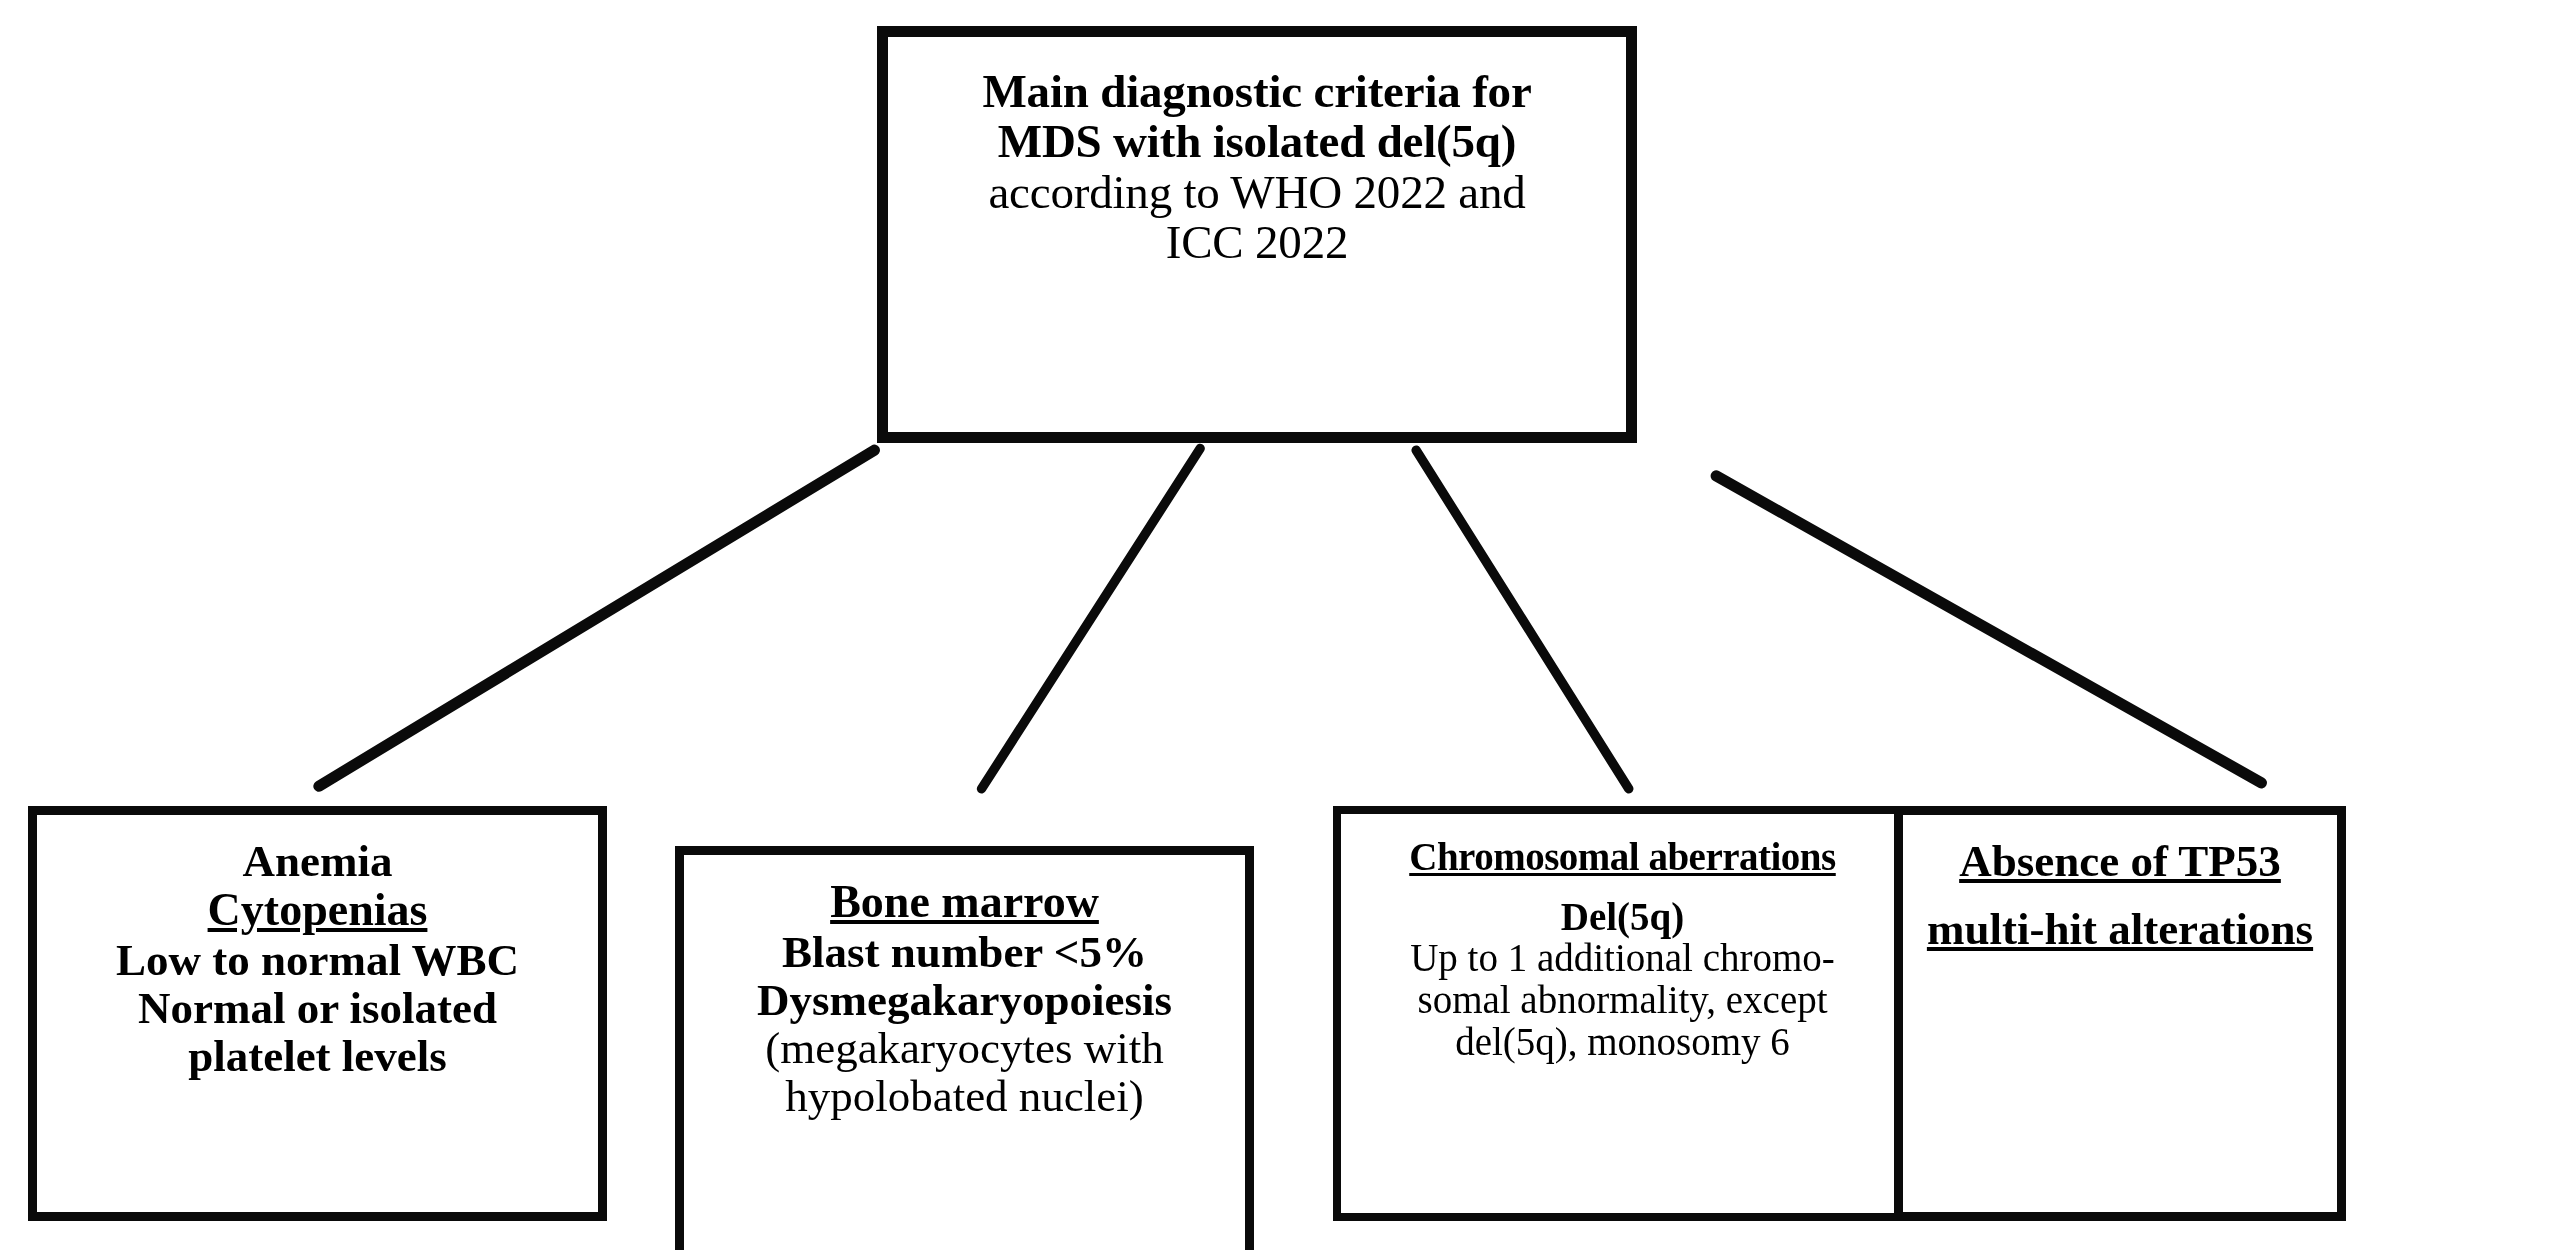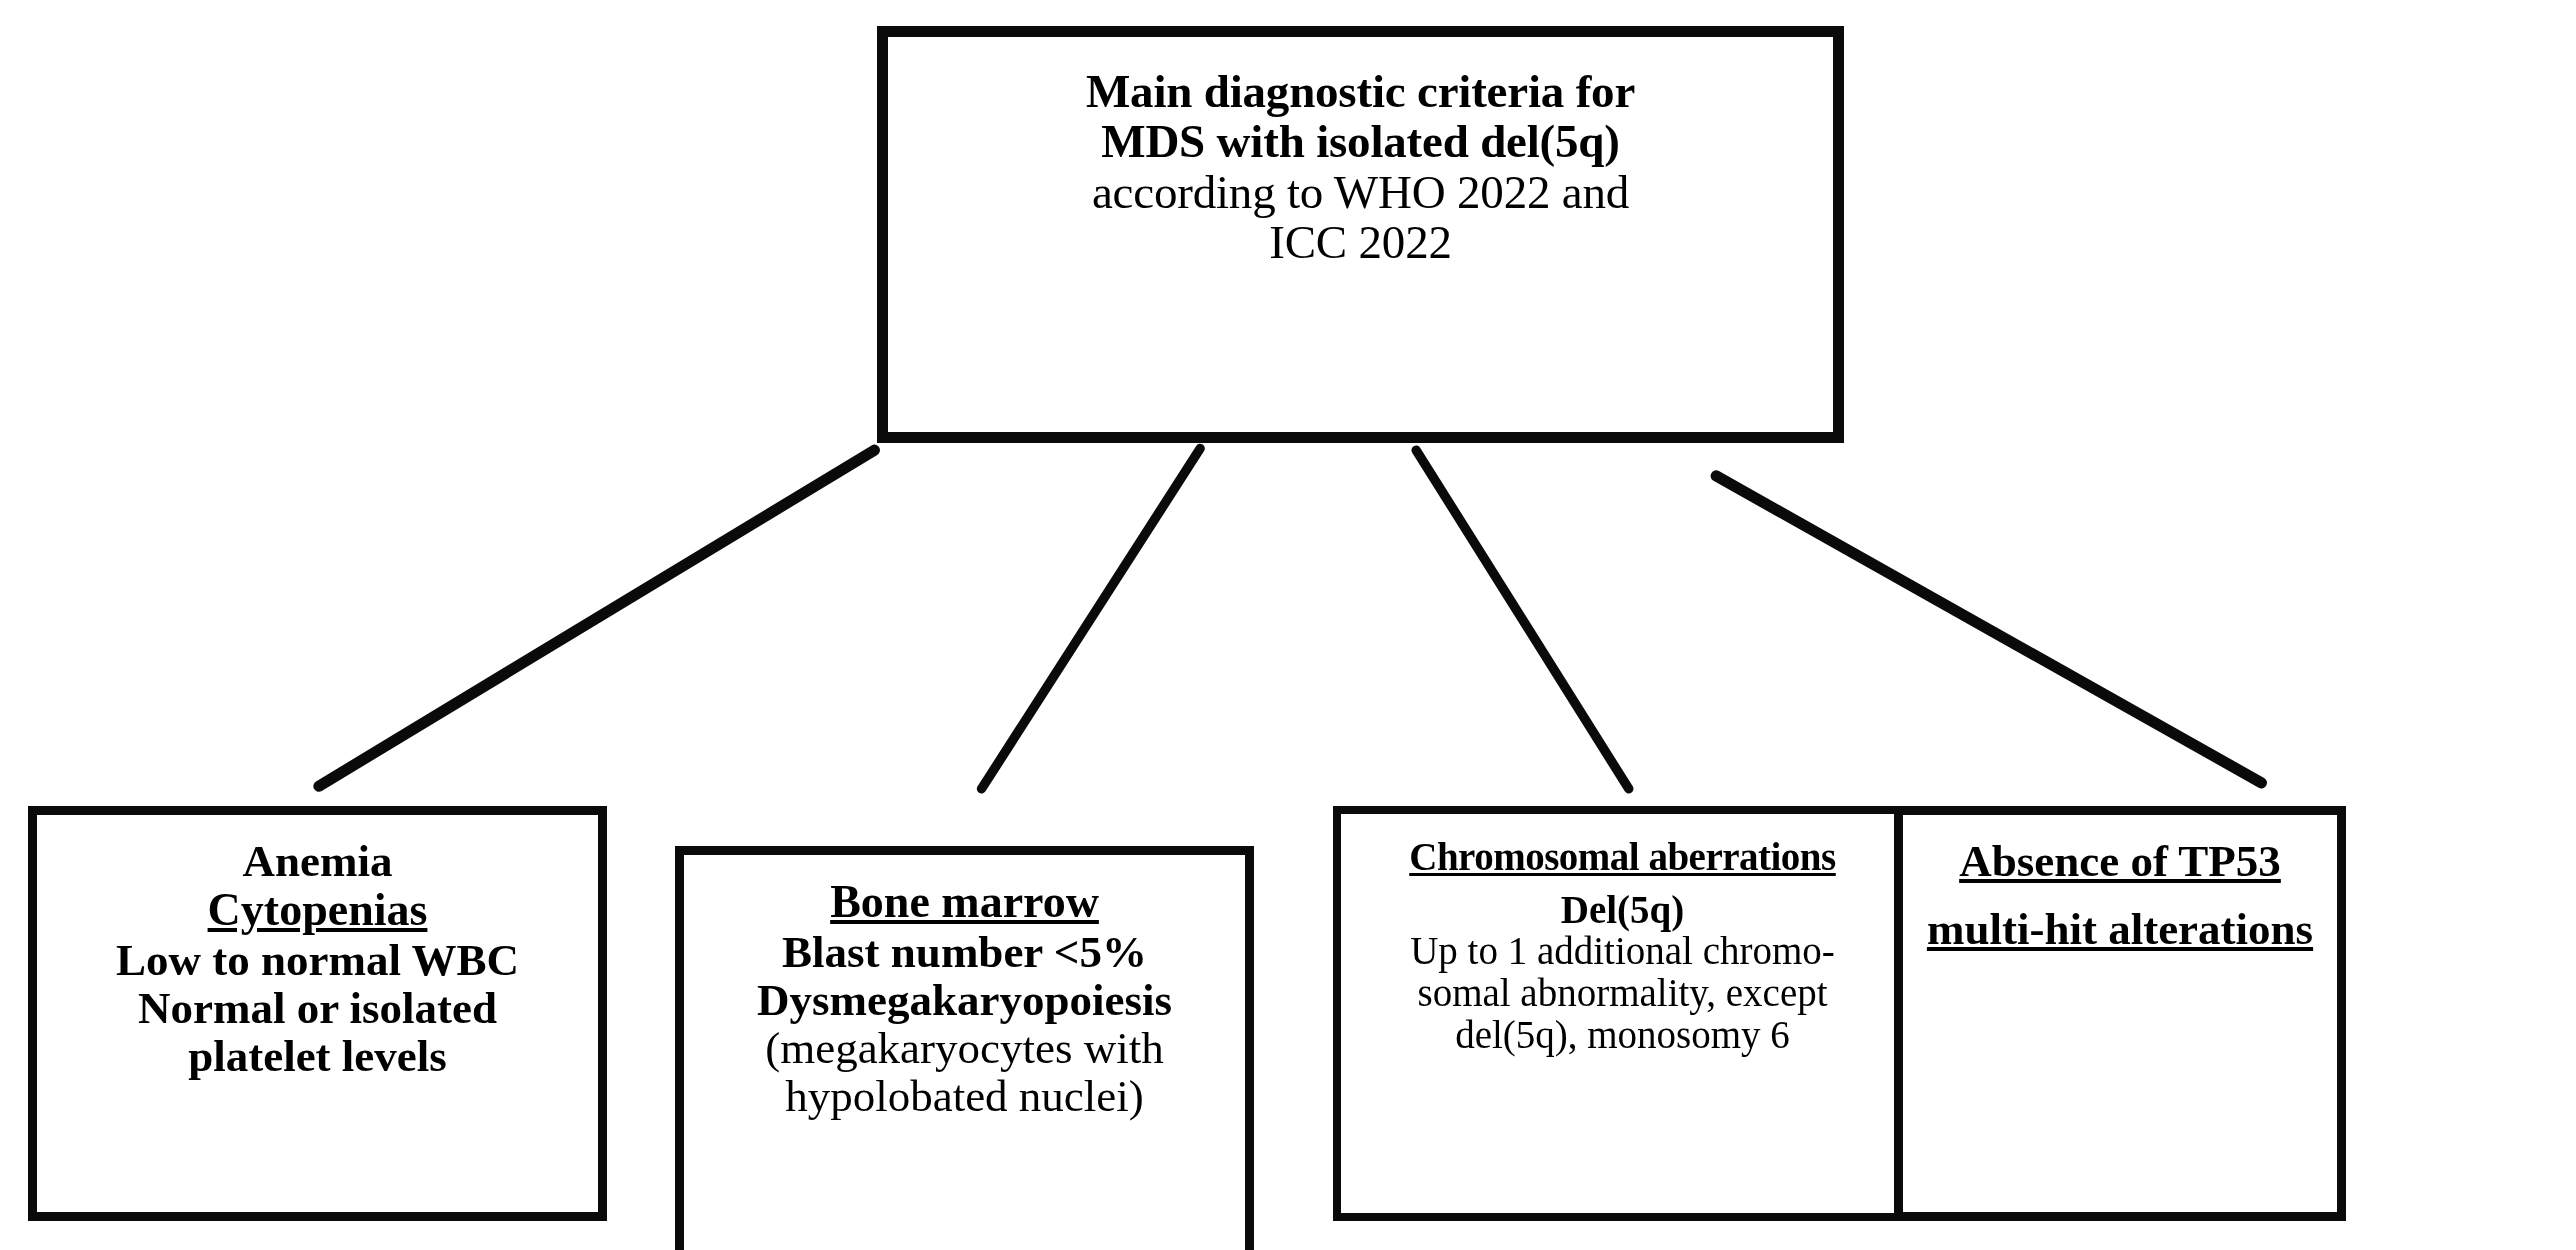--- a/index.html
+++ b/index.html
@@ -34,21 +34,21 @@
     border: 9.4px solid #0a0a0a;
     display: flex;
     flex-direction: column;
     align-items: center;
     text-align: center;
     line-height: 1.07;
   }
   .node.root {
     left: 877px;
     top: 26px;
-    width: 967px;
+    width: 760px;
     height: 417px;
     border-width: 11px;
     padding-top: 29px;
   }
   .node.leaf {
     top: 806px;
     height: 415px;
     padding-top: 22px;
   }
   .leaf-1 { left: 28px;   width: 579px; }
@@ -73,21 +73,21 @@
   .root .line.r4 { font-weight: normal; }
 
   
   .leaf-1 .line { font-size: 45px; }
   .leaf-1 .hd   { font-size: 46px; margin-bottom: 1.7px; }
 
   .leaf-2 .line { font-size: 45px; }
   .leaf-2 .hd   { font-size: 46px; margin-bottom: 1.7px; }
 
   .leaf-3 .line { font-size: 39px; }
-  .leaf-3 .hd   { font-size: 39px; margin-bottom: 11px; letter-spacing: -0.5px; }
+  .leaf-3 .hd   { font-size: 39px; margin-bottom: 18px; letter-spacing: -0.5px; }
 
   .leaf-4 .line { font-size: 45px; }
   .leaf-4 .hd   { font-size: 45px; }
 </style>
 </head>
 <body>
 
 <div id="canvas">
 
   <svg id="connectors" viewBox="0 0 3005 1459" width="2576" height="1251" xmlns="http://www.w3.org/2000/svg">

